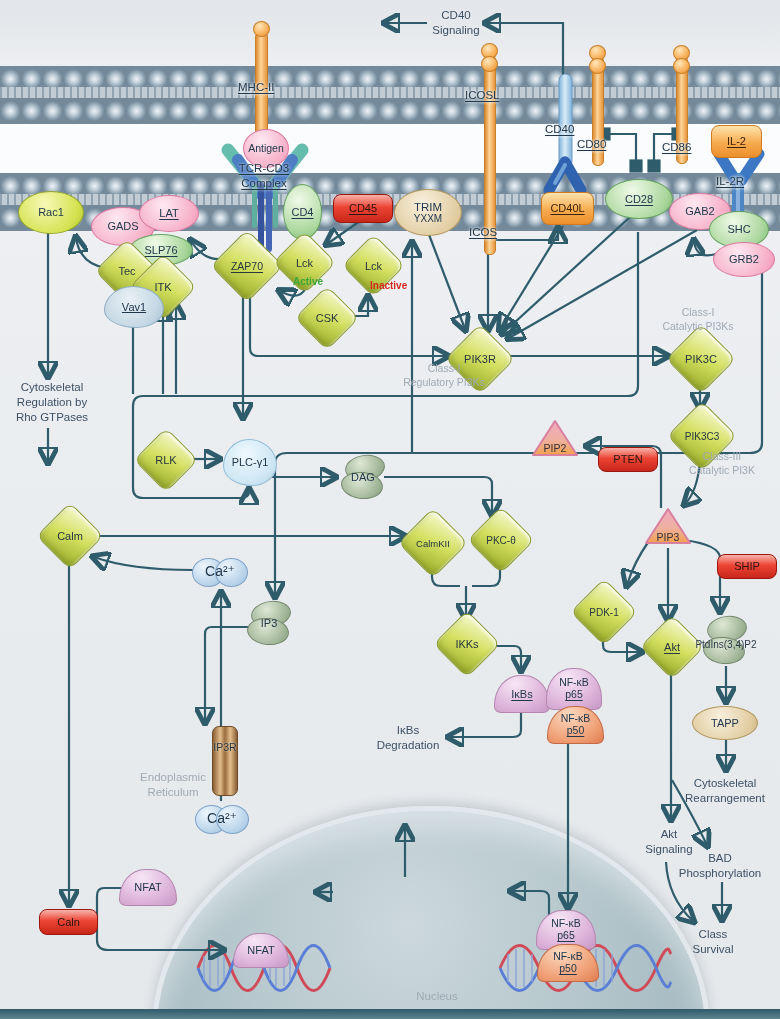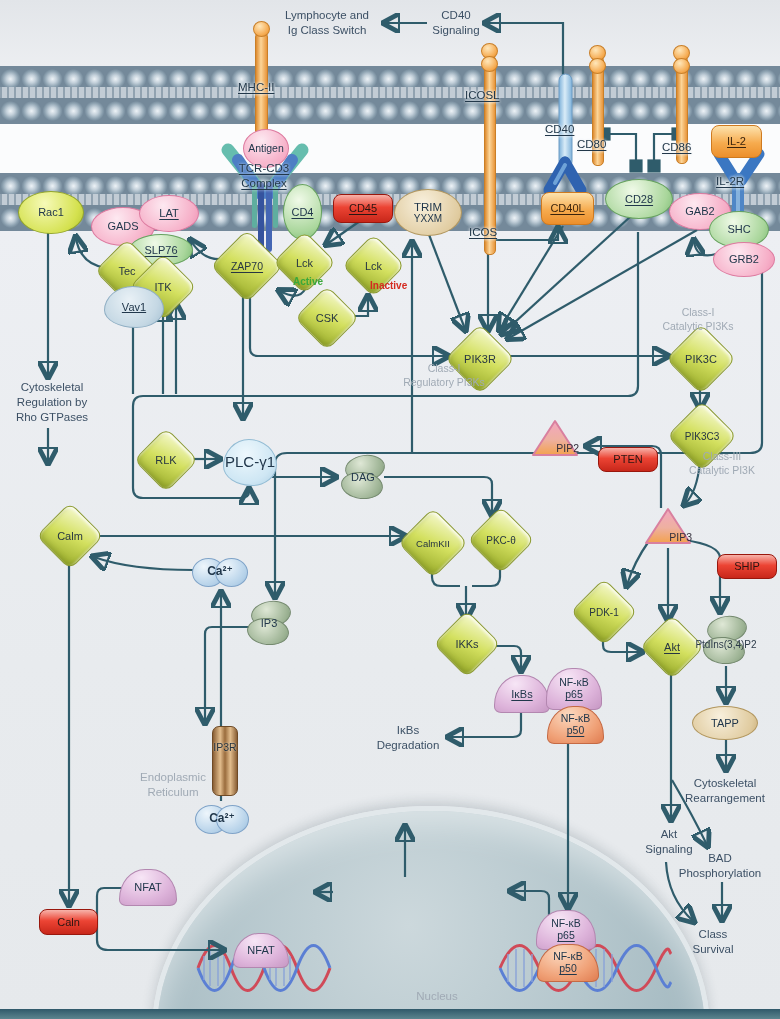--- a/index.html
+++ b/index.html
@@ -48,42 +48,42 @@
     background:radial-gradient(ellipse at 38% 22%,#f7e6f6,#ddb3da 62%,#c697c3);border:1.5px solid #b387b0;}
   .dome-orange{background:radial-gradient(ellipse at 38% 22%,#fbd9c0,#f0a177 62%,#e07c50);border:1.5px solid #c56a44;}
   .cloud{border-radius:48% 52% 46% 54% / 58% 55% 45% 42%;}
   .cloud-blue{background:radial-gradient(circle at 42% 32%,#eef8fd,#cfe7f4 65%,#aed0e4);border:1.5px solid #93bcd4;}
   .cloud-gray{background:radial-gradient(circle at 42% 32%,#e9f1f6,#c5d8e4 65%,#a4c0d2;);border:1.5px solid #90afc4;background:radial-gradient(circle at 42% 32%,#e9f1f6,#c5d8e4 65%,#a4c0d2);text-decoration:underline;}
   .lobes span{position:relative;z-index:2;}
   .lobes::before,.lobes::after{content:"";position:absolute;border-radius:50%;
     background:radial-gradient(circle at 40% 28%,#dfe8d6,#9db394 72%,#7e9878);border:1px solid #74896e;}
   .lobes::before{top:0;left:4px;width:38px;height:24px;transform:rotate(-8deg);}
   .lobes::after{bottom:0;left:0;width:40px;height:25px;transform:rotate(6deg);}
-  .ca span{position:relative;z-index:2;font-size:12px;font-weight:bold;}
+  .ca span{position:relative;z-index:2;font-size:14px;}
   .ca::before,.ca::after{content:"";position:absolute;top:3px;width:31px;height:27px;border-radius:50%;
     background:radial-gradient(circle at 35% 28%,#eef6fc,#b3d0e8 72%,#8cb0d2);border:1px solid #7fa3c8;}
   .ca::before{left:0;} .ca::after{right:0;}
   .stem{position:absolute;width:10px;border-radius:5px;z-index:4;
     background:linear-gradient(90deg,#de8a2e,#fcd598 45%,#e8953a);border:1px solid #c97f28;}
   .bead{position:absolute;width:15px;height:14px;border-radius:50%;z-index:4;
     background:radial-gradient(circle at 38% 30%,#ffe7ba,#f5a94e 68%,#d9821f);border:1px solid #c97f28;}
   .ml{white-space:pre-line;}
   .u{text-decoration:underline;text-underline-offset:2px;}
   .ann{position:absolute;z-index:6;color:#3c5065;font-size:11.5px;line-height:1.3;
     text-align:center;white-space:pre-line;}
   .ann.gray{color:#a0aab5;}
   .ann.small{font-size:10.5px;}
   .state{position:absolute;z-index:6;font-size:10px;font-weight:bold;}
   .memlabel{position:absolute;z-index:6;font-size:11.5px;color:#22384a;
     text-shadow:0 0 3px #eef2f5,0 0 3px #eef2f5;}
   svg.arrows{position:absolute;left:0;top:0;z-index:4;}
   svg.arrows path{stroke:#2f5c6b;stroke-width:2.2;fill:none;}
   .rsvg{position:absolute;z-index:4;}
   .tri{position:absolute;z-index:5;}
-  .tri span{position:absolute;left:0;right:0;bottom:3px;text-align:right;font-size:10.5px;z-index:2;color:#35303c;}
+  .tri span{position:absolute;left:0;right:0;bottom:3px;text-align:center;font-size:10.5px;z-index:2;color:#35303c;}
 </style>
 </head>
 <body>
 
 <div id="canvas">
 
   
   <div class="abs band-top"></div>
   <div class="abs band-gap"></div>
   <div class="abs band-cell"></div>
@@ -197,22 +197,20 @@
     <path d="M726,666 L726,701" marker-end="url(#ah)"></path>
     <path d="M726,740 L726,769" marker-end="url(#ah)"></path>
     <path d="M638,232 L638,386 Q638,396 628,396 L143,396 Q133,396 133,406 L133,488 Q133,498 143,498 L240,498 Q249,498 249,492 L249,490" marker-end="url(#ah)"></path>
     <path d="M163,394 L163,307" marker-end="url(#ah)"></path>
     <path d="M176,394 L176,305" marker-end="url(#ah)"></path>
     <path d="M133,326 L133,394"></path>
     <path d="M412,453 L412,243" marker-end="url(#ah)"></path>
   </svg>
 
   
-  <div class="ann ml" style="left:268px;top:8px;width:118px">Lymphocyte and
-Ig Class Switch</div>
   <div class="ann ml" style="left:425px;top:8px;width:62px">CD40
 Signaling</div>
 
   
   <div class="stem" style="left:255px;top:32px;height:114px;width:11px"></div>
   <div class="bead" style="left:253px;top:21px"></div>
   <div class="memlabel u" style="left:238px;top:81px">MHC-II</div>
   <div class="node ell ell-pink" style="left:243px;top:129px;width:44px;height:37px;z-index:5;border-radius:50%">
       <span style="font-size:10.5px">Antigen</span>
     </div>
@@ -382,21 +380,21 @@
   </div>
   <div class="node pill pill-red" style="left:598px;top:447px;width:58px;height:23px;font-size:11px">
       <span>PTEN</span>
     </div>
 
   
   <div class="diamond" style="left:143px;top:437px;width:44px;height:44px">
       <span class="dlabel">RLK</span>
     </div>
   <div class="node cloud cloud-blue" style="left:223px;top:439px;width:52px;height:45px">
-      <span style="font-size:15px">PLC-γ1</span>
+      <span style="font-size:11px">PLC-γ1</span>
     </div>
   <div class="node lobes" style="left:341px;top:455px;width:44px;height:44px">
       <span>DAG</span>
     </div>
 
   
   <div class="diamond" style="left:46px;top:512px;width:46px;height:46px">
       <span class="dlabel">Calm</span>
     </div>
   <div class="diamond" style="left:408px;top:518px;width:48px;height:48px">

